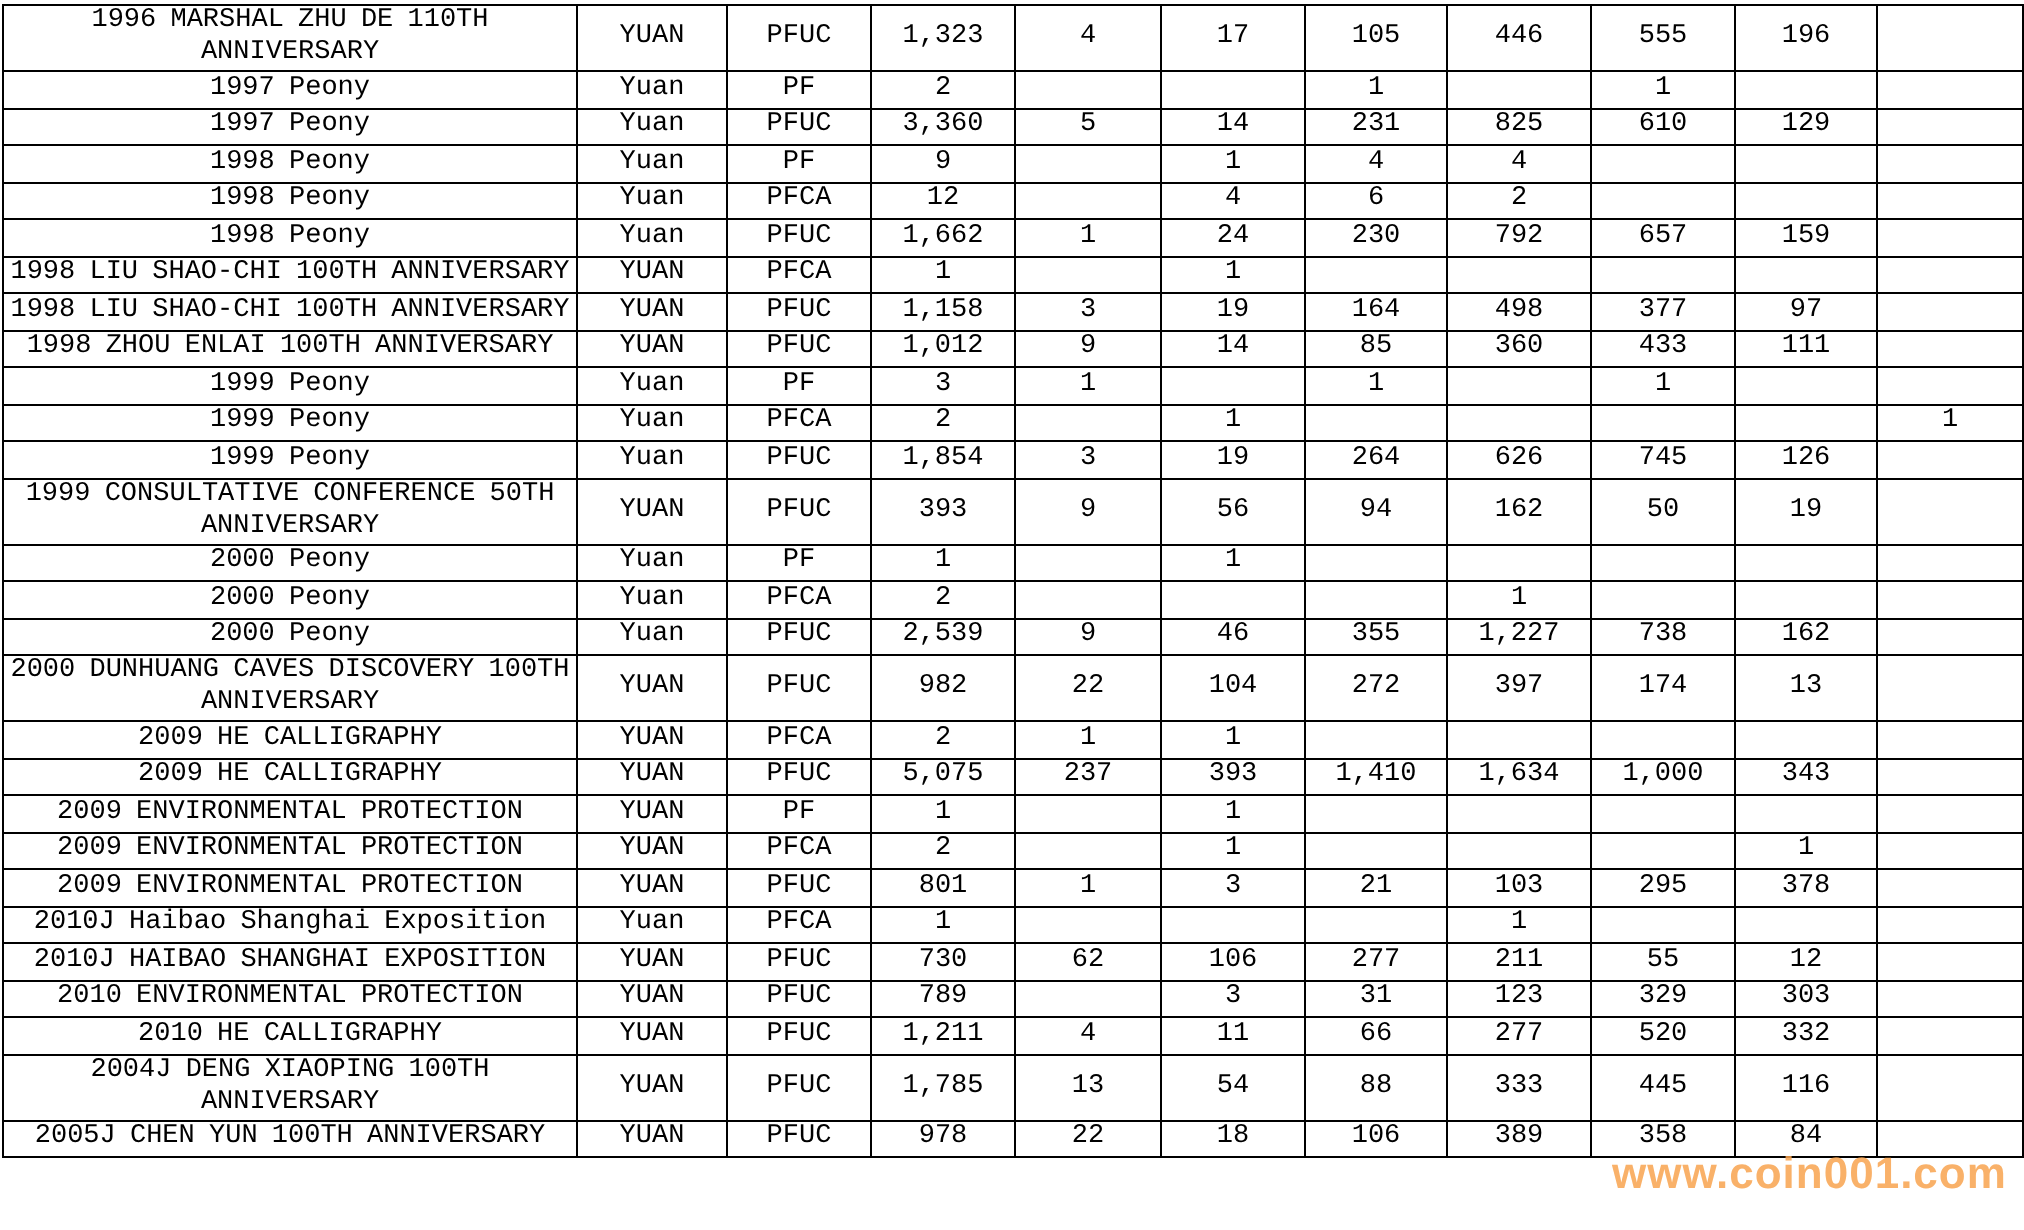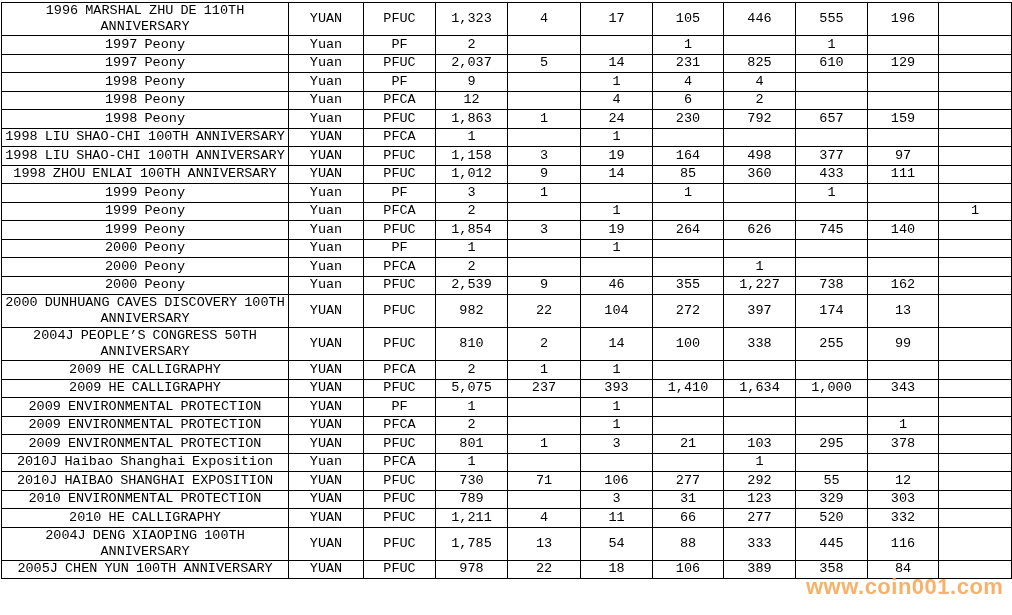--- a/index.html
+++ b/index.html
@@ -97,21 +97,21 @@
           <td>1</td>
           <td></td>
           <td>1</td>
           <td></td>
           <td></td>
         </tr>
         <tr>
           <td class="desc">1997 Peony</td>
           <td>Yuan</td>
           <td>PFUC</td>
-          <td>2,037</td>
+          <td>3,360</td>
           <td>5</td>
           <td>14</td>
           <td>231</td>
           <td>825</td>
           <td>610</td>
           <td>129</td>
           <td></td>
         </tr>
         <tr>
           <td class="desc">1998 Peony</td>
@@ -136,21 +136,21 @@
           <td>6</td>
           <td>2</td>
           <td></td>
           <td></td>
           <td></td>
         </tr>
         <tr>
           <td class="desc">1998 Peony</td>
           <td>Yuan</td>
           <td>PFUC</td>
-          <td>1,863</td>
+          <td>1,662</td>
           <td>1</td>
           <td>24</td>
           <td>230</td>
           <td>792</td>
           <td>657</td>
           <td>159</td>
           <td></td>
         </tr>
         <tr>
           <td class="desc">1998 LIU SHAO-CHI 100TH ANNIVERSARY</td>
@@ -220,21 +220,34 @@
         <tr>
           <td class="desc">1999 Peony</td>
           <td>Yuan</td>
           <td>PFUC</td>
           <td>1,854</td>
           <td>3</td>
           <td>19</td>
           <td>264</td>
           <td>626</td>
           <td>745</td>
-          <td>140</td>
+          <td>126</td>
+          <td></td>
+        </tr>
+        <tr>
+          <td class="desc">1999 CONSULTATIVE CONFERENCE 50TH ANNIVERSARY</td>
+          <td>YUAN</td>
+          <td>PFUC</td>
+          <td>393</td>
+          <td>9</td>
+          <td>56</td>
+          <td>94</td>
+          <td>162</td>
+          <td>50</td>
+          <td>19</td>
           <td></td>
         </tr>
         <tr>
           <td class="desc">2000 Peony</td>
           <td>Yuan</td>
           <td>PF</td>
           <td>1</td>
           <td></td>
           <td>1</td>
           <td></td>
@@ -276,33 +289,20 @@
           <td>982</td>
           <td>22</td>
           <td>104</td>
           <td>272</td>
           <td>397</td>
           <td>174</td>
           <td>13</td>
           <td></td>
         </tr>
         <tr>
-          <td class="desc">2004J PEOPLE’S CONGRESS 50TH ANNIVERSARY</td>
-          <td>YUAN</td>
-          <td>PFUC</td>
-          <td>810</td>
-          <td>2</td>
-          <td>14</td>
-          <td>100</td>
-          <td>338</td>
-          <td>255</td>
-          <td>99</td>
-          <td></td>
-        </tr>
-        <tr>
           <td class="desc">2009 HE CALLIGRAPHY</td>
           <td>YUAN</td>
           <td>PFCA</td>
           <td>2</td>
           <td>1</td>
           <td>1</td>
           <td></td>
           <td></td>
           <td></td>
           <td></td>
@@ -371,24 +371,24 @@
           <td>1</td>
           <td></td>
           <td></td>
           <td></td>
         </tr>
         <tr>
           <td class="desc">2010J HAIBAO SHANGHAI EXPOSITION</td>
           <td>YUAN</td>
           <td>PFUC</td>
           <td>730</td>
-          <td>71</td>
+          <td>62</td>
           <td>106</td>
           <td>277</td>
-          <td>292</td>
+          <td>211</td>
           <td>55</td>
           <td>12</td>
           <td></td>
         </tr>
         <tr>
           <td class="desc">2010 ENVIRONMENTAL PROTECTION</td>
           <td>YUAN</td>
           <td>PFUC</td>
           <td>789</td>
           <td></td>

